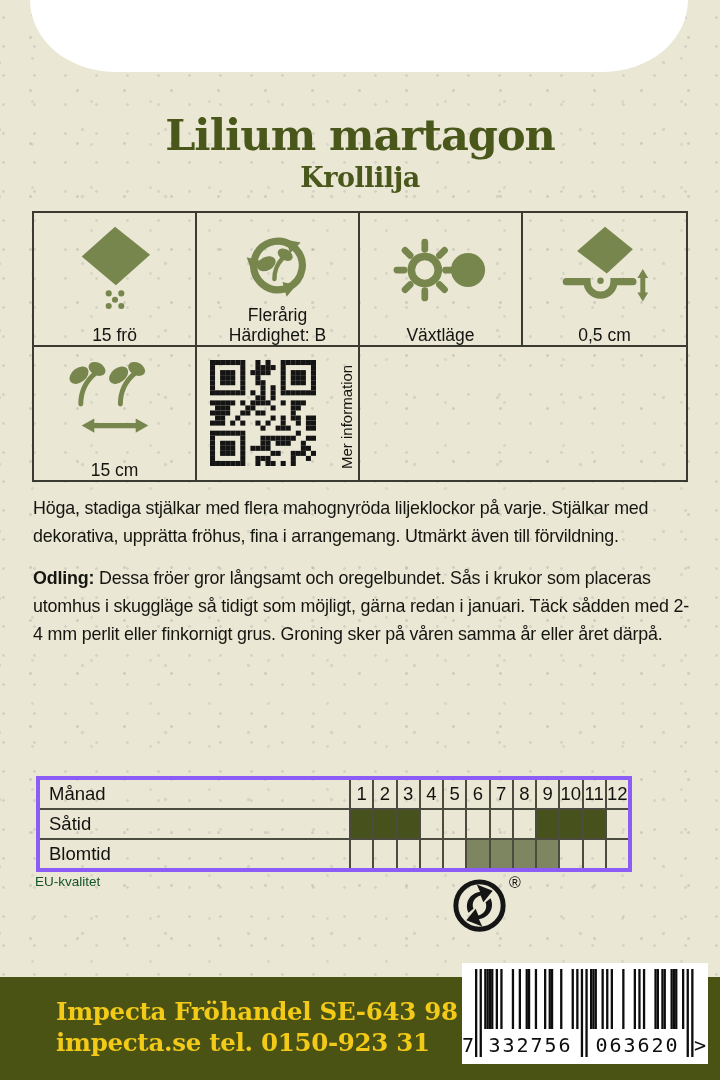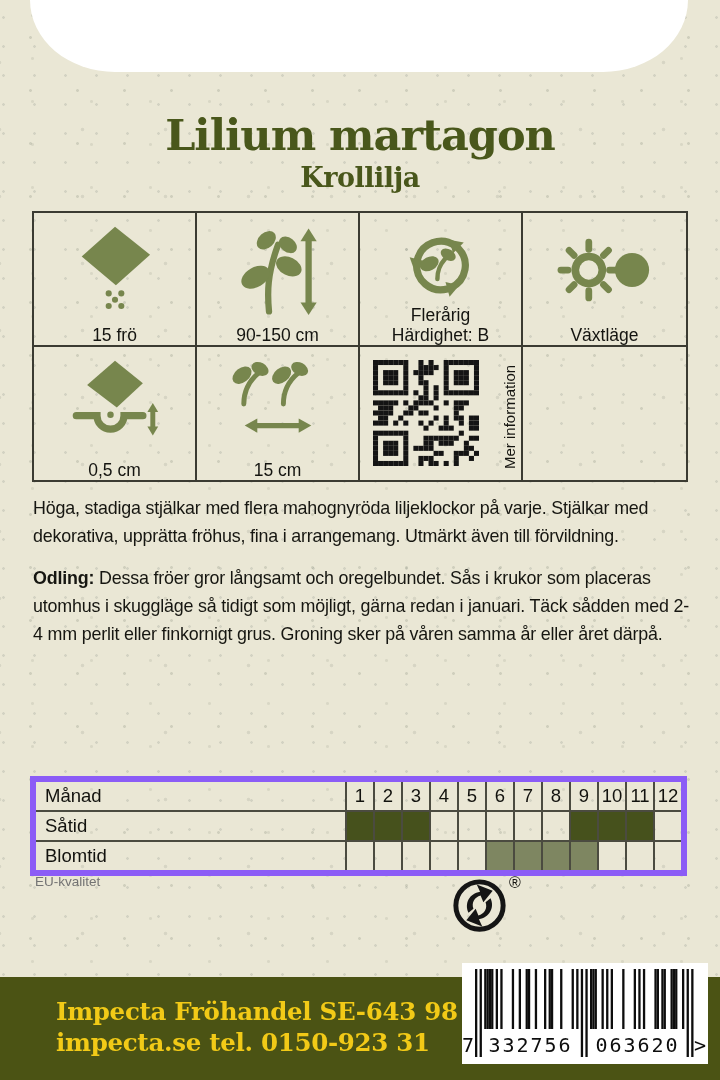--- a/index.html
+++ b/index.html
@@ -42,32 +42,32 @@
     writing-mode:vertical-rl;transform:rotate(180deg);
     font-size:15px;color:#141410;text-align:center;}
 
   .para{position:absolute;left:33px;margin:0;width:700px;transform:scaleX(.94);transform-origin:0 0;
     font-size:19px;line-height:28px;color:#161611;letter-spacing:-.2px;}
   .desc{top:494px;}
   .odling{top:564px;}
   .odling b{font-weight:700;}
 
   
-  .calendar{position:absolute;left:30px;top:776px;width:657px;box-sizing:border-box;
-    border:6px solid #8b5cf6;}
+  .calendar{position:absolute;left:36px;top:776px;width:596px;box-sizing:border-box;
+    border:4px solid #8b5cf6;}
   .cal-row{display:flex;height:28px;border-top:2px solid #4b4b40;}
   .cal-row:first-child{border-top:none;}
   .cal-label{width:311px;box-sizing:border-box;border-right:2px solid #4b4b40;
     padding-left:9px;font-size:18.5px;line-height:28px;color:#12120e;}
   .cal-cells{flex:1;display:flex;}
   .cal-cell{flex:1;box-sizing:border-box;border-right:2px solid #4b4b40;
     text-align:center;font-size:18.5px;line-height:28px;color:#12120e;}
   .cal-cell:last-child{border-right:none;}
 
-  .eu-label{position:absolute;left:35px;top:874px;font-size:13.5px;color:#737373;}
+  .eu-label{position:absolute;left:35px;top:874px;font-size:13.5px;color:#14532d;}
   .green-dot{position:absolute;left:452px;top:874px;width:80px;height:60px;}
   .green-dot svg{position:absolute;left:0;top:4px;width:55px;height:55px;}
   .green-dot .rmark{position:absolute;left:57px;top:0;font-size:16px;color:#141410;}
 
   
   .footer{position:absolute;left:0;top:977px;width:720px;height:103px;background:#4b5314;}
   .footer-text{position:absolute;left:56px;top:19px;font-family:"DejaVu Serif",serif;font-weight:700;
     font-size:24.5px;line-height:31px;color:#f2ca17;letter-spacing:-.3px;}
   .barcode-box{position:absolute;left:462px;top:963px;width:246px;height:101px;background:#ffffff;}
   .barcode-box svg{position:absolute;left:13px;top:6px;}
@@ -97,37 +97,20 @@
           <circle cx="43" cy="76" r="3.4"></circle>
             <circle cx="57" cy="76" r="3.4"></circle>
           <circle cx="50" cy="83" r="3.4"></circle>
           <circle cx="43" cy="90" r="3.4"></circle>
             <circle cx="57" cy="90" r="3.4"></circle>
         </svg>
       </span>
       <div class="cell-label">15 frö</div>
     </div>
 
-    <div class="cell">
-      <span class="icon">
-        <svg viewBox="0 0 100 100">
-          <path d="M40 96 C38 75 38 55 50 22" fill="none" stroke="#77864d" stroke-width="7" stroke-linecap="round"></path>
-          <g fill="#77864d">
-            <ellipse cx="25" cy="58" rx="17" ry="11" transform="rotate(-30 25 58)"></ellipse>
-            <ellipse cx="62" cy="46" rx="15" ry="10" transform="rotate(26 62 46)"></ellipse>
-            <ellipse cx="37" cy="17" rx="12" ry="8.5" transform="rotate(-42 37 17)"></ellipse>
-            <ellipse cx="61" cy="22" rx="11" ry="8" transform="rotate(38 61 22)"></ellipse>
-            <polygon points="84,4 75,18 93,18"></polygon>
-            <polygon points="84,100 75,86 93,86"></polygon>
-          </g>
-          <line x1="84" y1="15" x2="84" y2="89" stroke="#77864d" stroke-width="7"></line>
-        </svg>
-      </span>
-      <div class="cell-label">90-150 cm</div>
-    </div>
 
     <div class="cell">
       <span class="icon">
         <svg viewBox="0 0 100 100">
           <g id="cycArr">
             <path d="M65.5 22.9 A27 27 0 0 0 23.9 38.0" fill="none" stroke="#77864d" stroke-width="8" stroke-linecap="round"></path>
             <polygon points="20.8,51.6 31.6,40.1 15.2,35.9" fill="#77864d"></polygon>
           </g>
           <use href="#cycArr" transform="rotate(120 50 45)"></use>
           <use href="#cycArr" transform="rotate(240 50 45)"></use>

